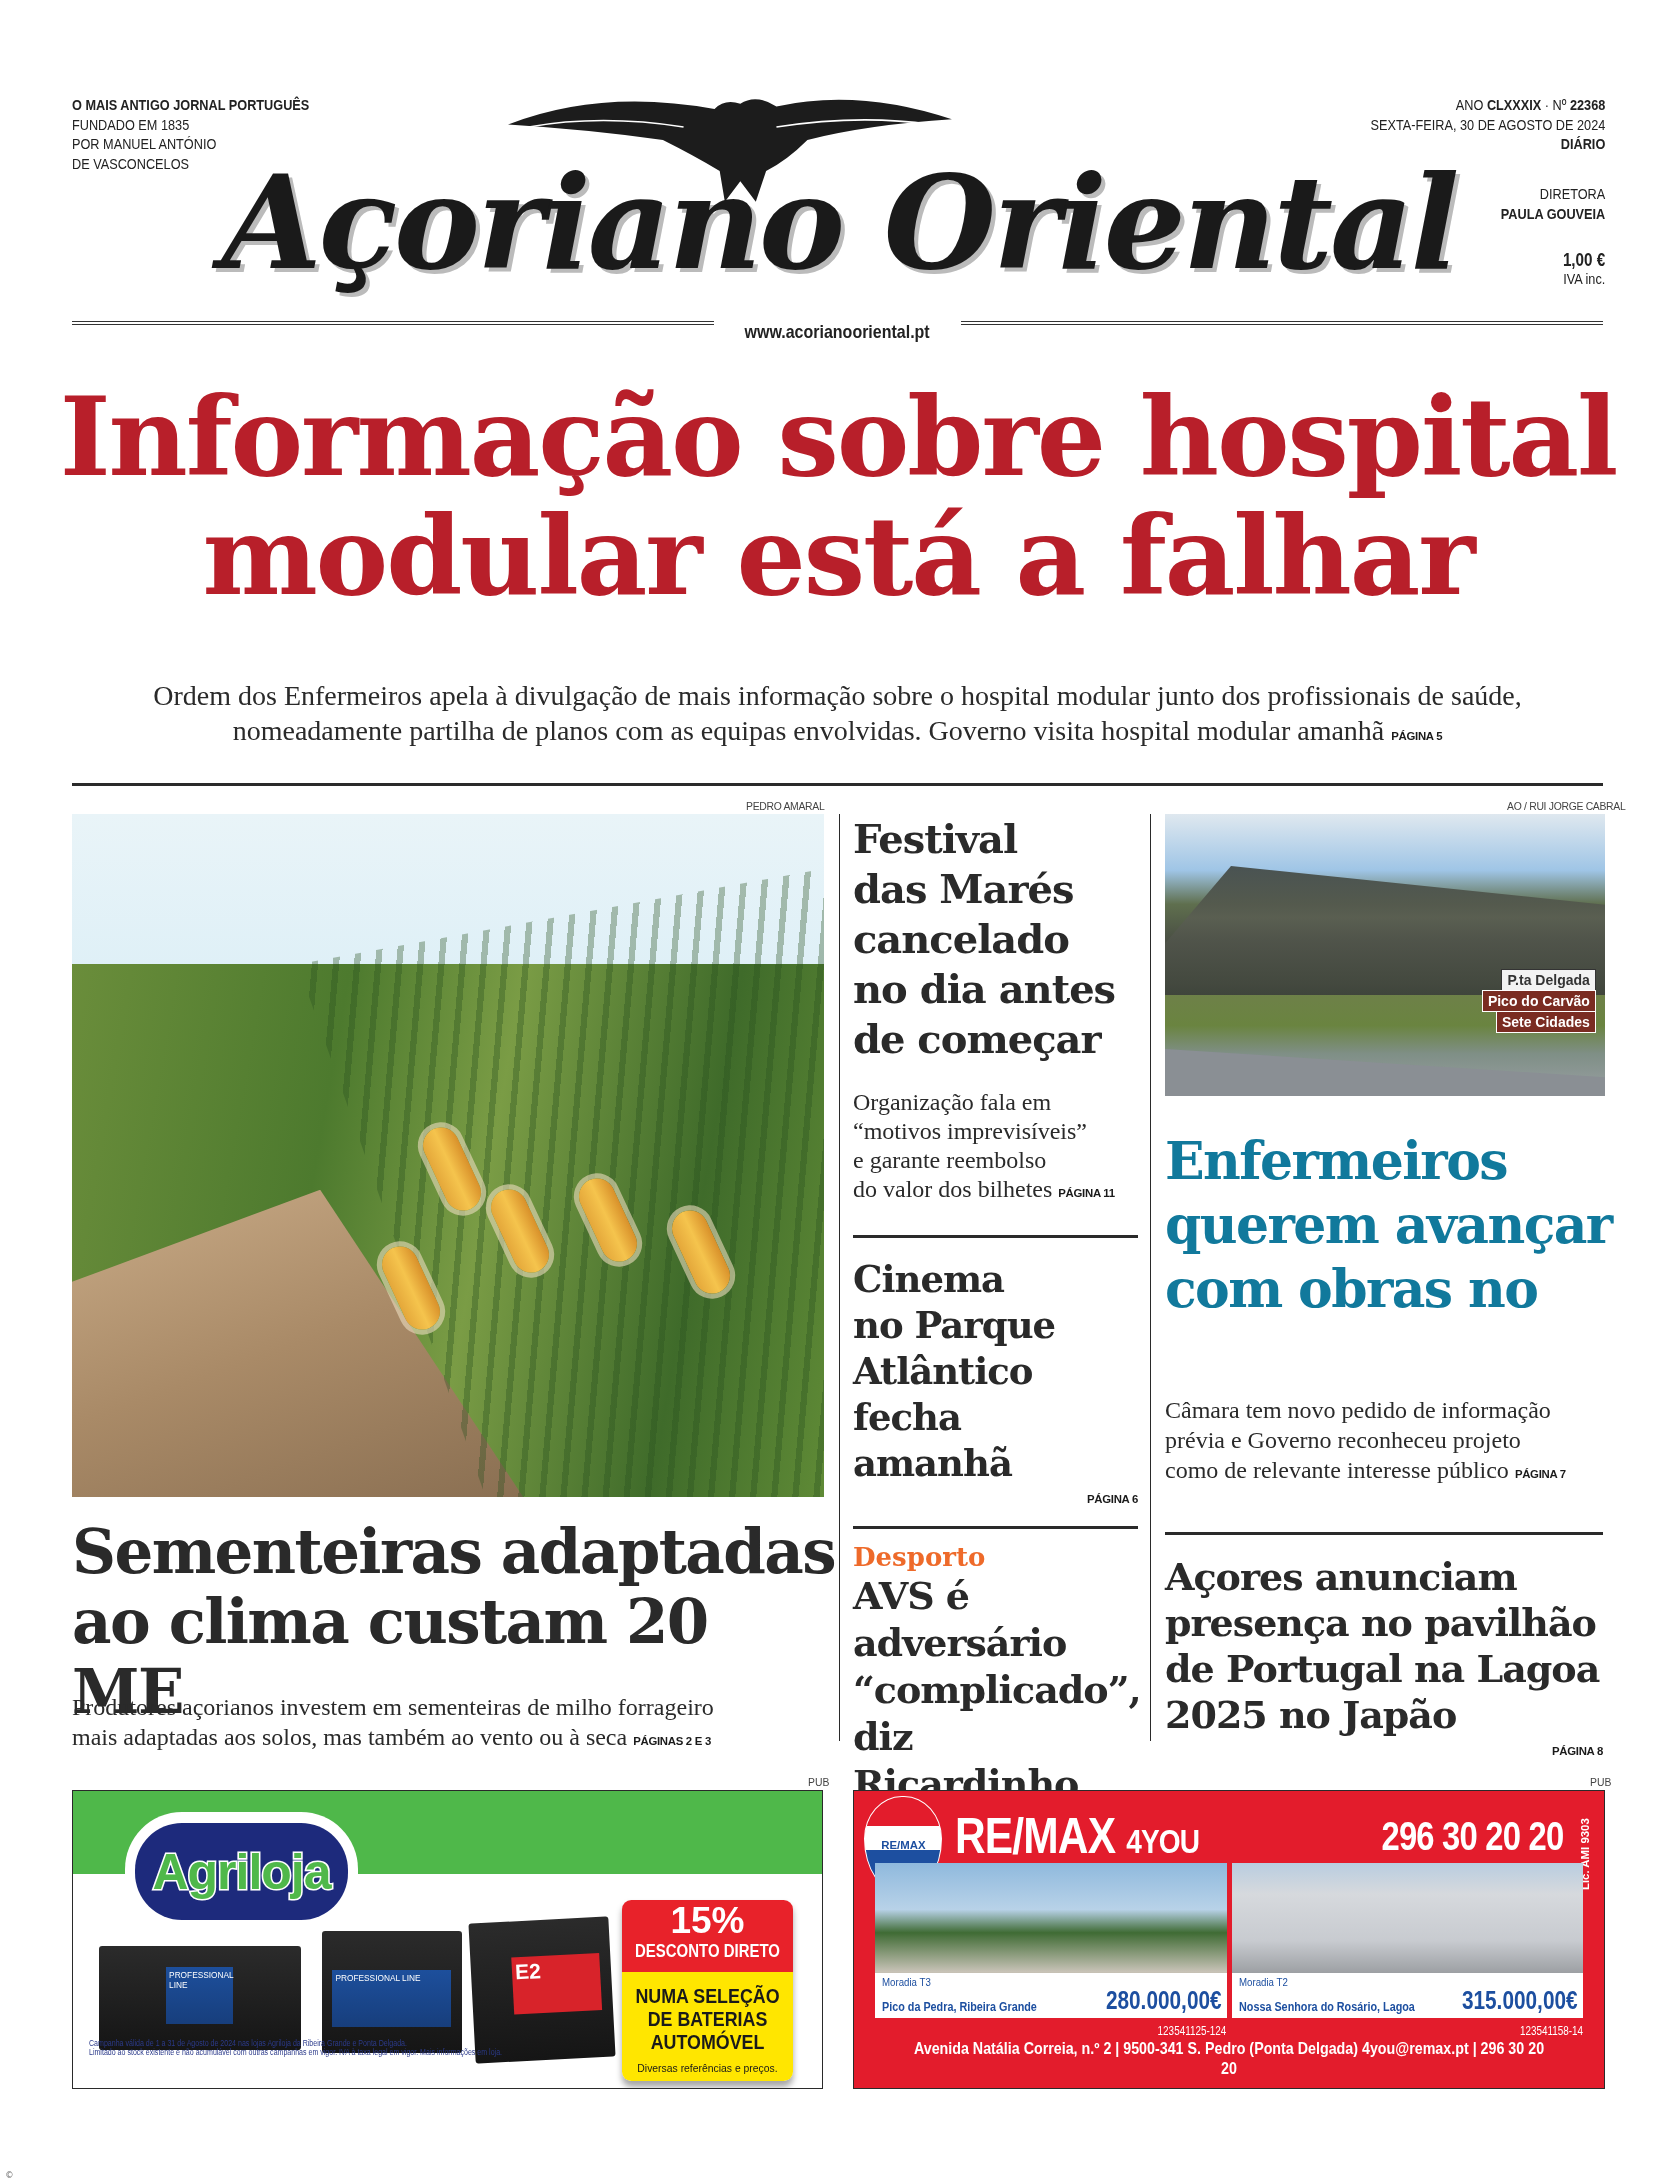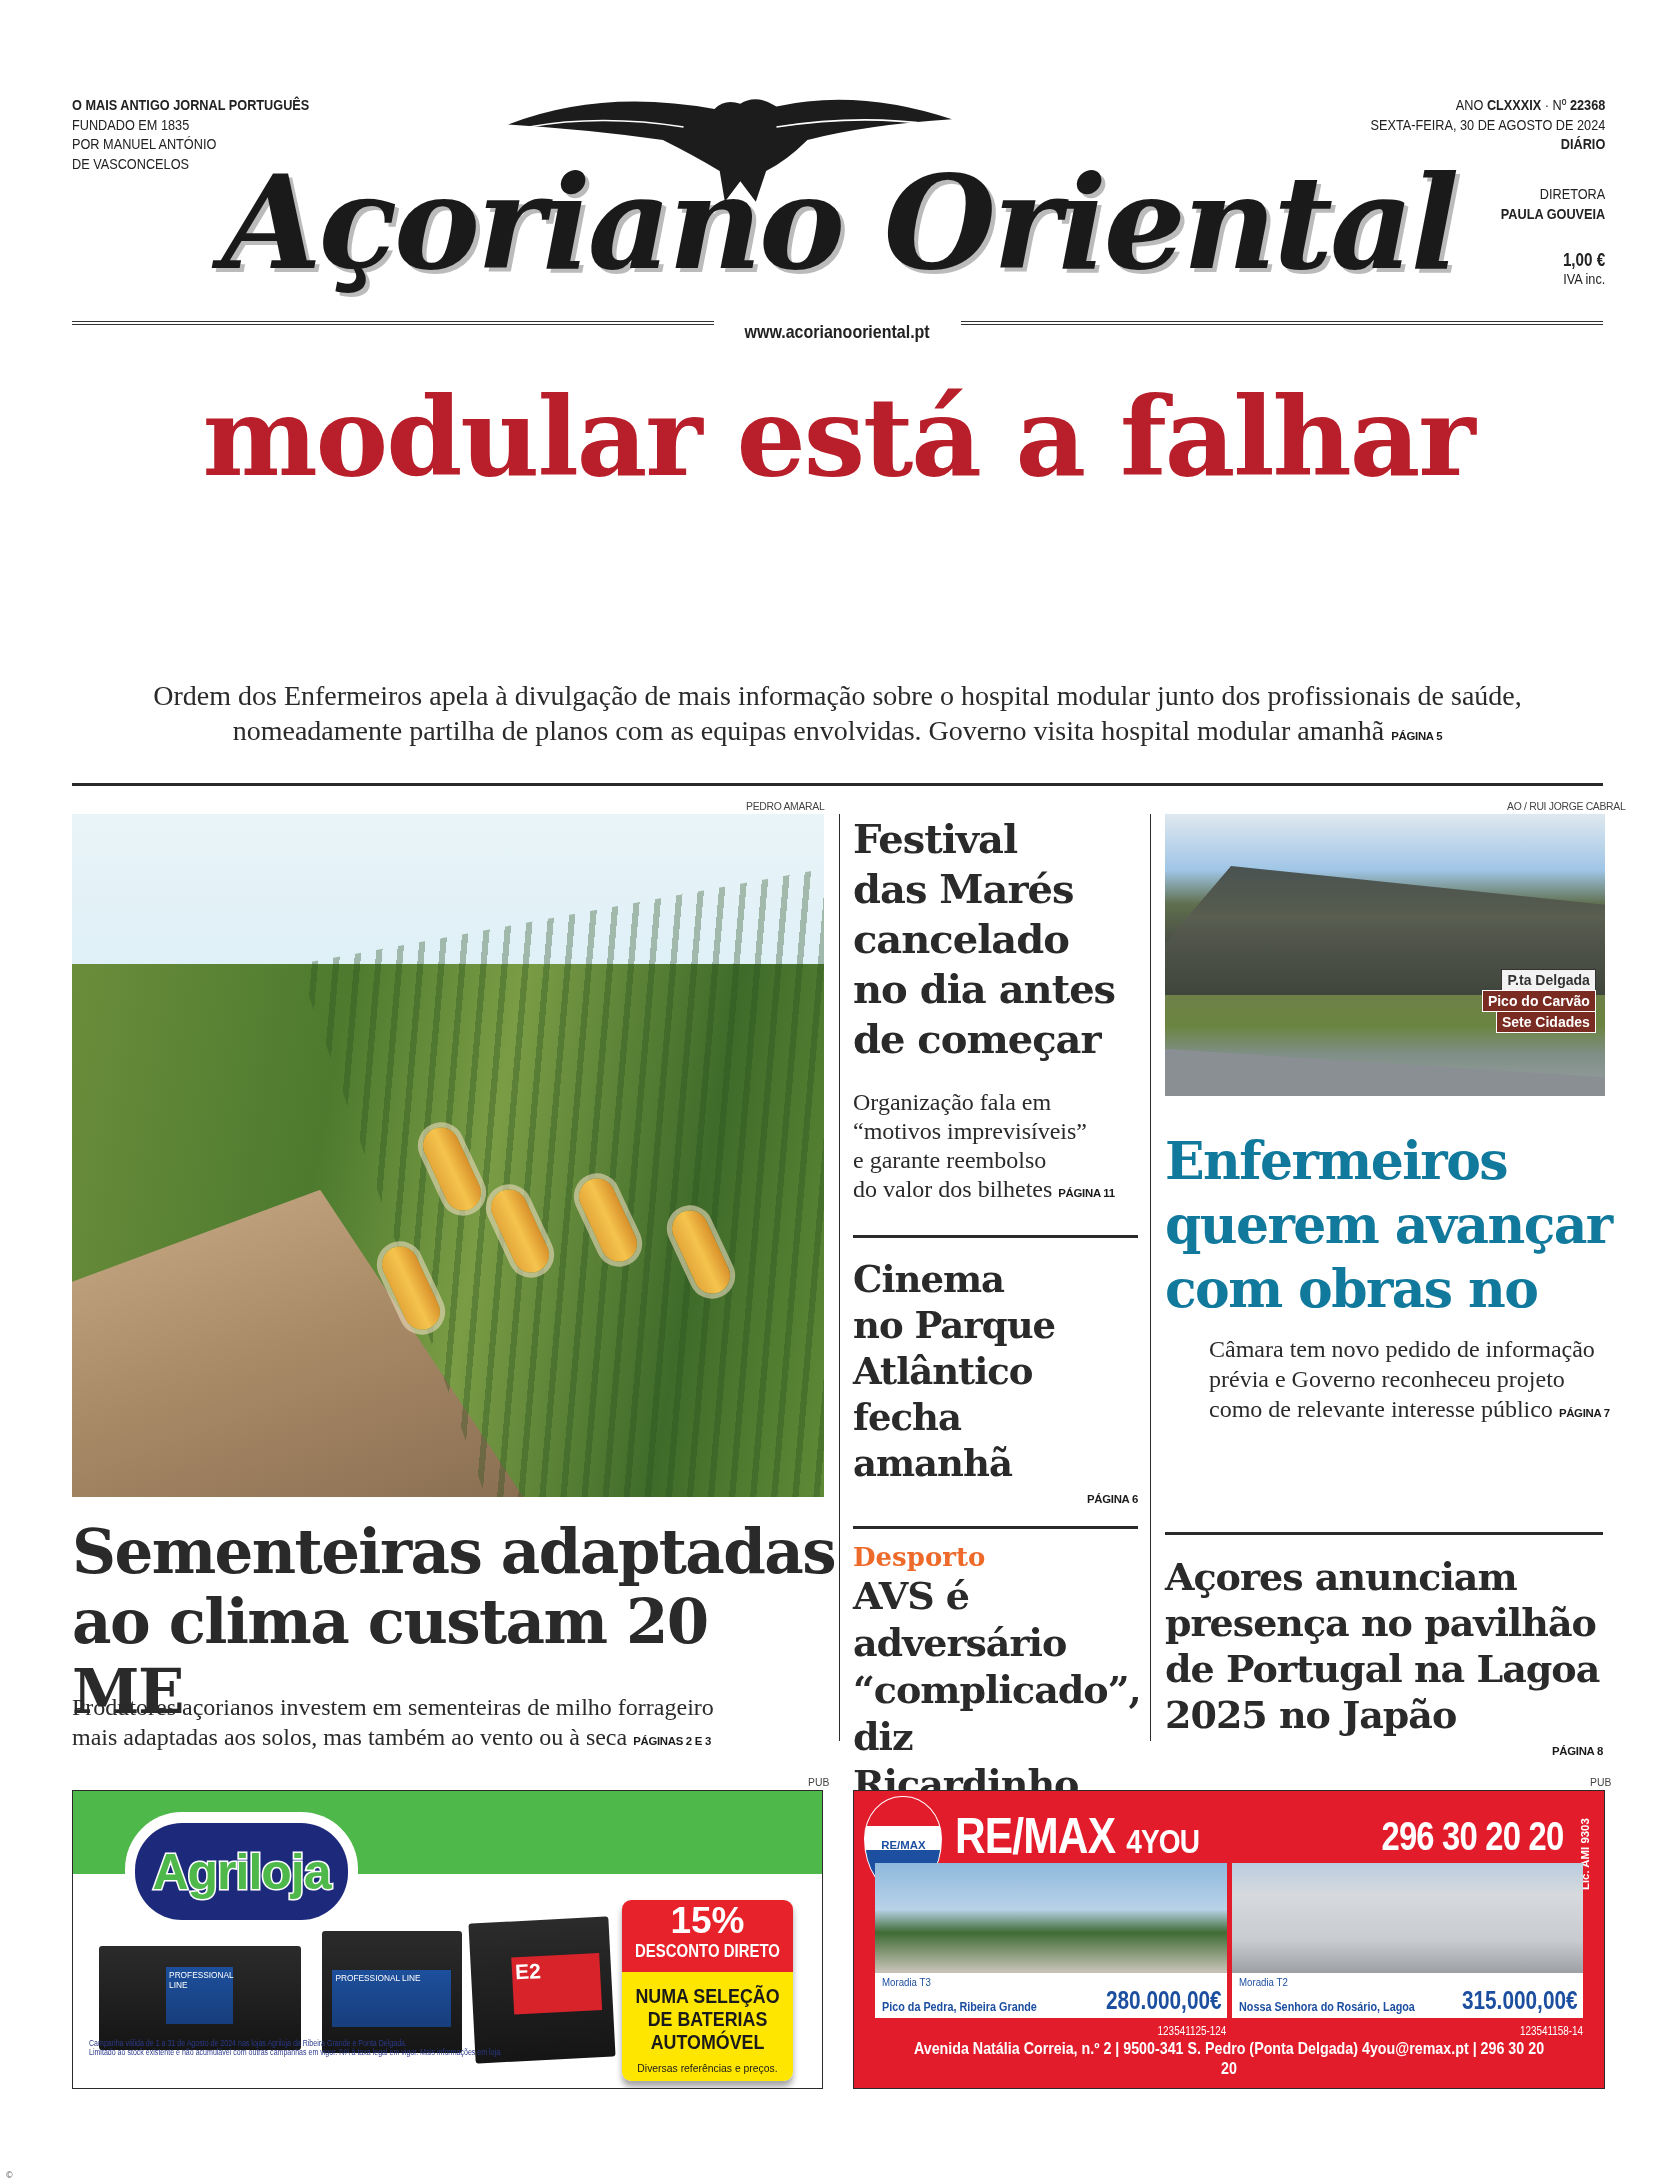--- a/index.html
+++ b/index.html
@@ -51,21 +51,21 @@
   .mid-rule { height: 2.6px; background: #2a2a2a; }
   .kicker { font-family: "DejaVu Serif", serif; font-weight: bold; font-size: 26px; color: #ee6a2a; }
 
   
   .photo-mp { left: 1165px; top: 814px; width: 440px; height: 282px; overflow: hidden;
     background: linear-gradient(180deg, #dfe8ef 0%, #9fc5e6 20%, #5f6f4e 32%, #4a4f44 45%, #6f7f4b 60%, #6a8440 75%, #7f8f86 85%, #9aa0a4 100%); }
   .photo-mp .bld { position: absolute; left: 0; top: 52px; width: 100%; height: 129px; background: linear-gradient(180deg, #3f4540 0%, #5a5e52 40%, #3a3e3a 100%); clip-path: polygon(0 60%, 15% 0, 100% 30%, 100% 100%, 0 100%); opacity: 0.9; }
   .photo-mp .road { position: absolute; left: 0; bottom: 0; width: 100%; height: 47px; background: #8a8f94; clip-path: polygon(0 0, 100% 60%, 100% 100%, 0 100%); }
   .photo-mp .sign { position: absolute; right: 9px; font-family: "Liberation Sans", sans-serif; font-size: 14px; font-weight: bold; padding: 2.1px 5.2px; border: 1px solid #fff; margin-left: 35px; }
   .mp-hl { left: 1165px; top: 1129px; width: 456px; font-family: "DejaVu Serif", serif; font-weight: bold; font-size: 52px; line-height: 64px; color: #11799c; letter-spacing: -1.6px; }
-  .mp-dek { left: 1165px; top: 1334px; width: 456px; font-size: 24px; line-height: 30px; color: #2a2a2a; margin-left: 44px; }
+  .mp-dek { left: 1165px; top: 1395px; width: 456px; font-size: 24px; line-height: 30px; color: #2a2a2a; }
   .right-rule { left: 1165px; top: 1532px; width: 438px; height: 2.6px; background: #2a2a2a; }
   .expo-hl { left: 1165px; top: 1554px; width: 456px; font-family: "DejaVu Serif", serif; font-weight: bold; font-size: 38px; line-height: 46px; color: #2a2a2a; letter-spacing: -1px; }
 
   
   .pub { font-family: "Liberation Sans", sans-serif; font-size: 10.4px; color: #444; }
   .ad-agri { left: 72px; top: 1790px; width: 751px; height: 299px; border: 1.6px solid #2a2a2a; background: #fff; overflow: hidden; }
   .agri-band { position: absolute; left: 0; top: 0; width: 100%; height: 83px; background: #4fb84a; }
   .agri-logo { position: absolute; left: 52px; top: 21px; width: 233px; height: 119px; background: #fff; border-radius: 57px; }
   .agri-logo-in { position: absolute; left: 10.4px; top: 11.4px; right: 10.4px; bottom: 11.4px; background: #1d2a7c; border-radius: 47px; display: flex; align-items: center; justify-content: center; }
   .agri-logo-txt { font-family: "Liberation Sans", sans-serif; font-weight: bold; font-size: 50px; color: #4fb84a; -webkit-text-stroke: 3.1px #fff; paint-order: stroke fill; letter-spacing: -1px; }
@@ -130,20 +130,21 @@
   <div>IVA inc.</div>
 </div>
 
 <div class="abs url-row">
   <div class="dl"></div>
   <div class="url">www.acorianooriental.pt</div>
   <div class="dl"></div>
 </div>
 
 <div class="abs lead-hl">
+  <div>Informação sobre hospital</div>
   <div>modular está a falhar</div>
 </div>
 <div class="abs lead-dek">
   <div>Ordem dos Enfermeiros apela à divulgação de mais informação sobre o hospital modular junto dos profissionais de saúde,</div>
   <div><span>nomeadamente partilha de planos com as equipas envolvidas. Governo visita hospital modular amanhã</span> <span class="pg">PÁGINA 5</span></div>
 </div>
 
 <div class="abs rule-top"></div>
 
 <div class="abs credit" style="left:746px;top:801px;">PEDRO AMARAL</div>

